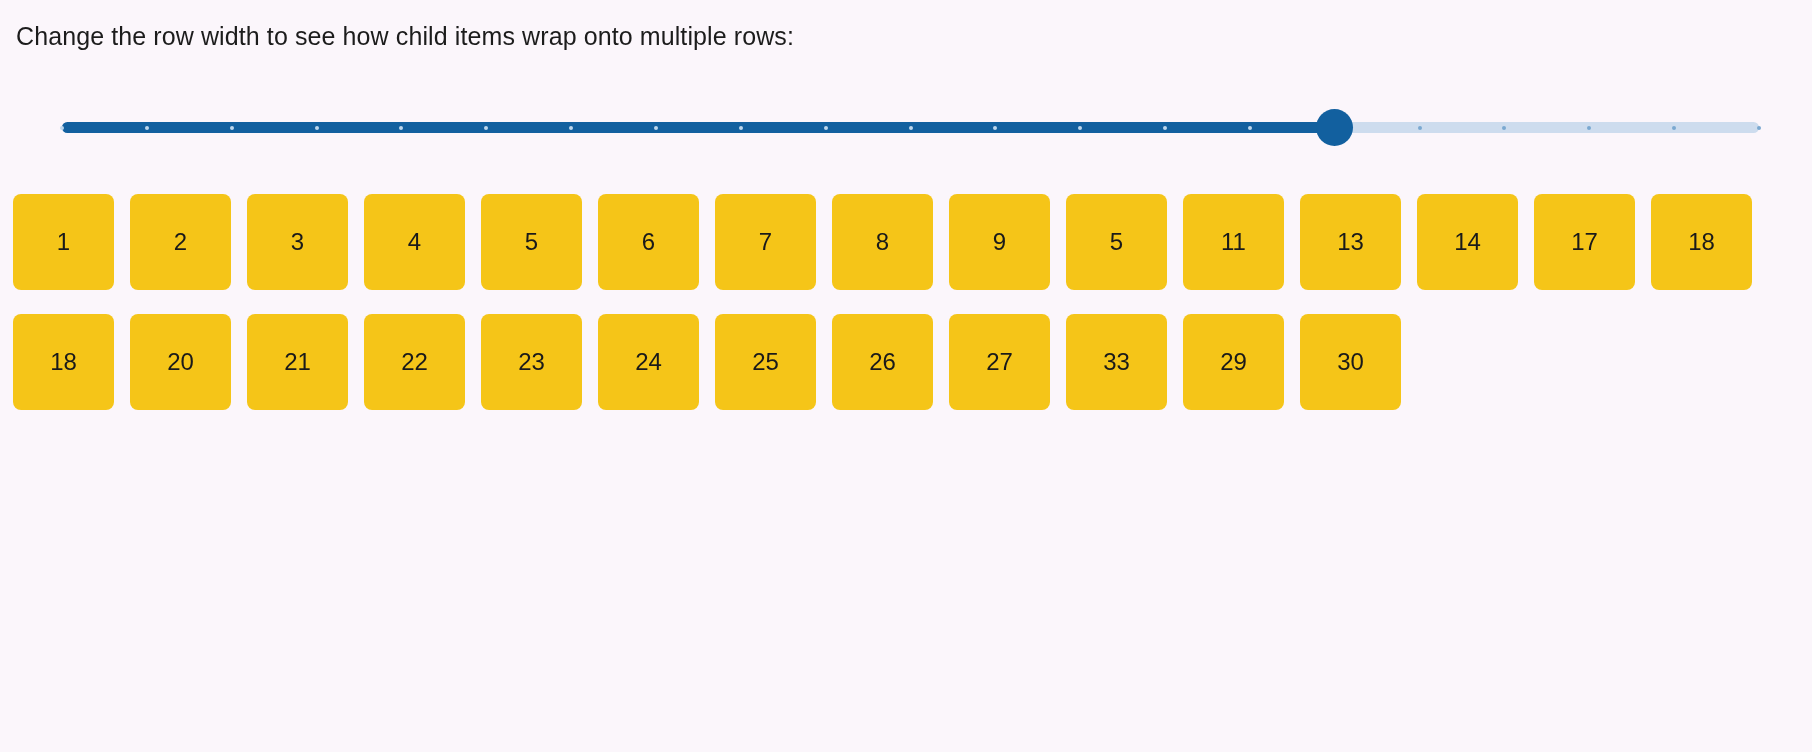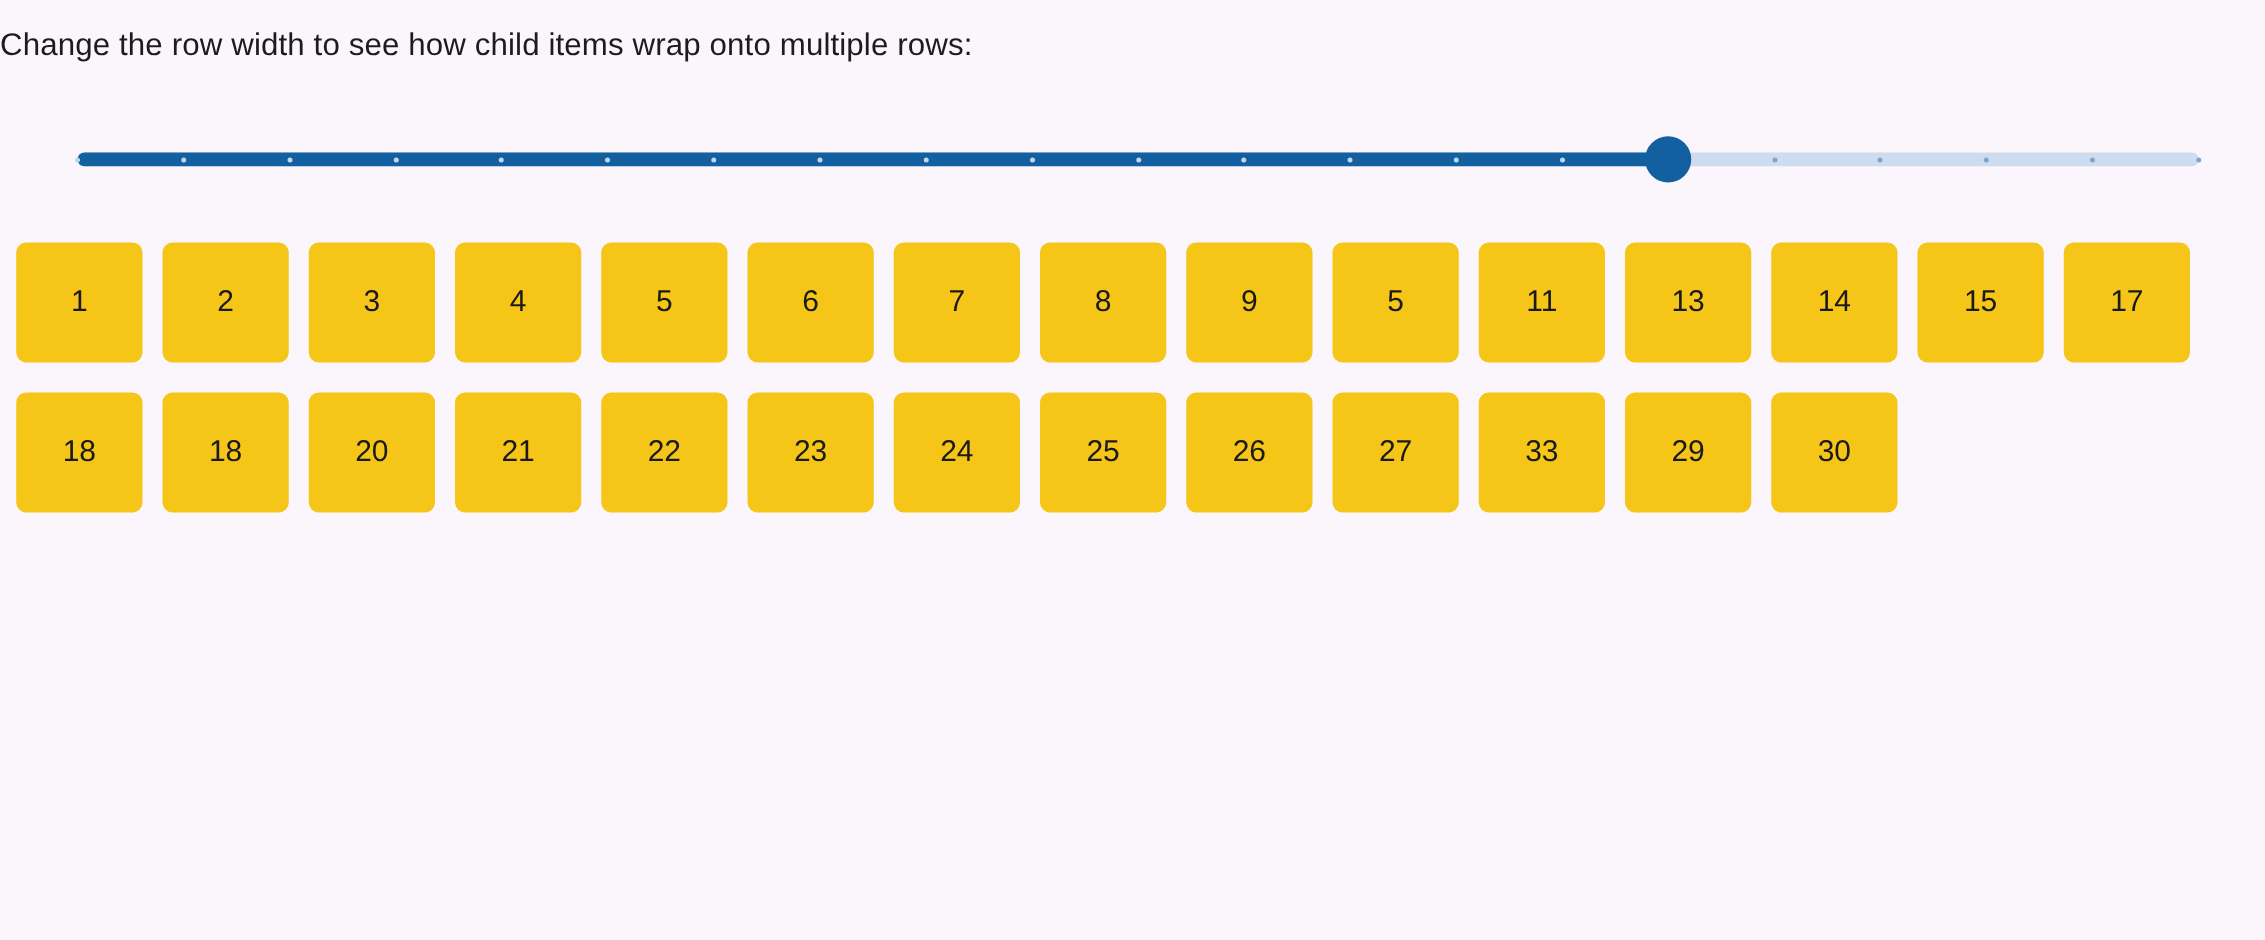--- a/index.html
+++ b/index.html
@@ -19,21 +19,21 @@
   .page {
     position: relative;
     width: 1812px;
     height: 752px;
     box-sizing: border-box;
   }
 
   
   .instruction {
     position: absolute;
-    left: 0;
+    left: 16px;
     top: 21px;
     font-size: 25px;
     line-height: 30px;
     font-weight: 400;
     color: #1c1c1c;
     letter-spacing: 0.1px;
     white-space: nowrap;
   }
 
   
@@ -186,23 +186,20 @@
       <div class="tile">
         <span>11</span>
       </div>
       <div class="tile">
         <span>13</span>
       </div>
       <div class="tile">
         <span>14</span>
       </div>
       <div class="tile">
-        <span>15</span>
-      </div>
-      <div class="tile">
         <span>17</span>
       </div>
       <div class="tile">
         <span>18</span>
       </div>
       <div class="tile">
         <span>18</span>
       </div>
       <div class="tile">
         <span>20</span>

